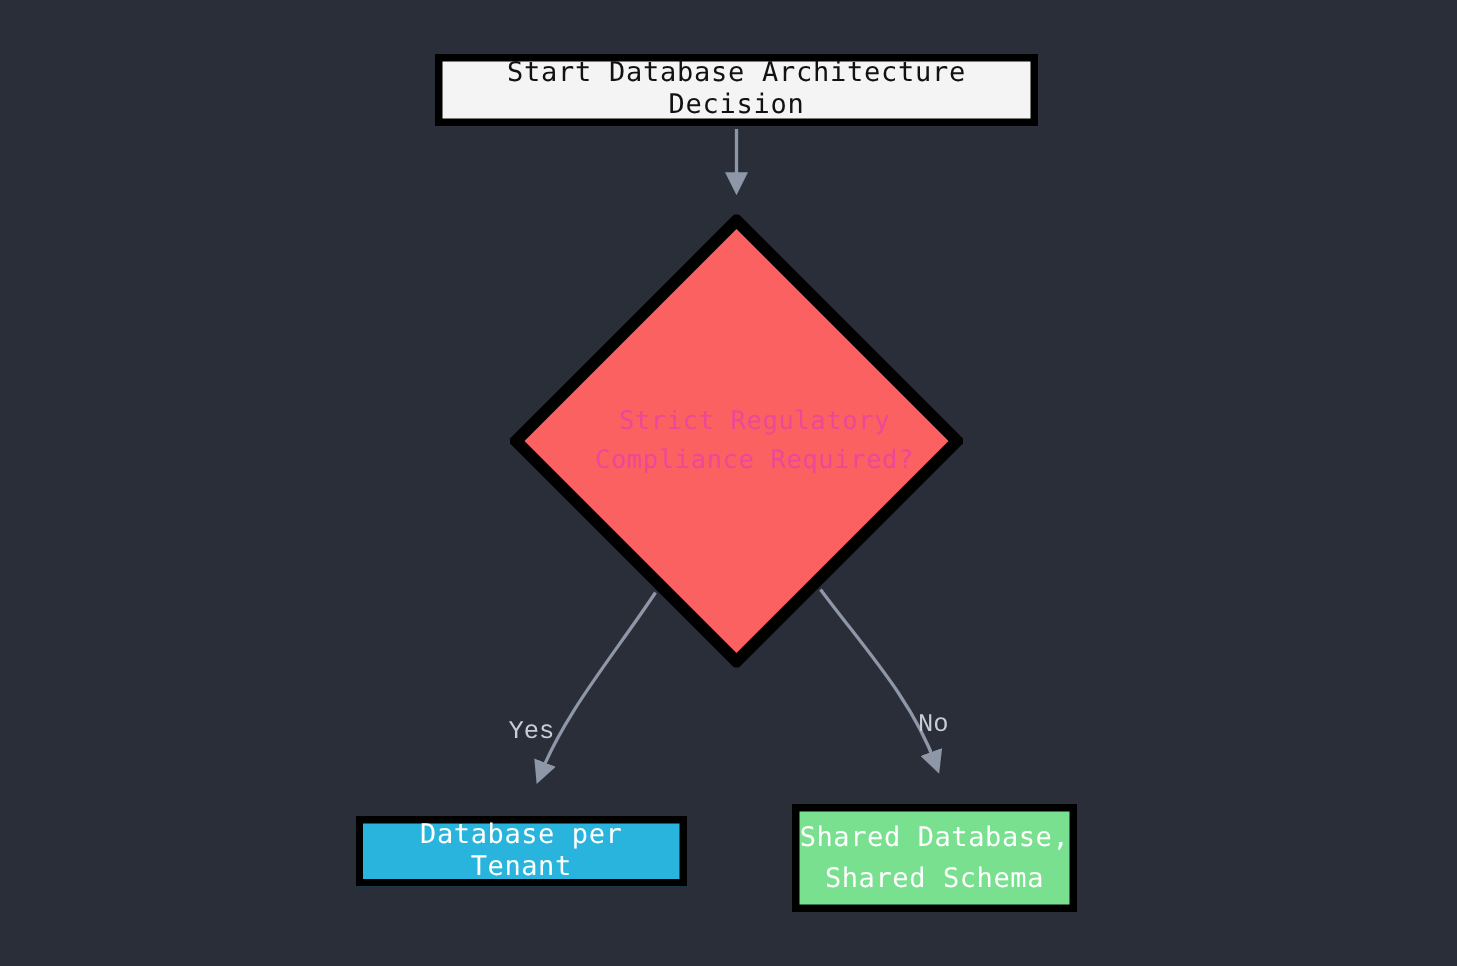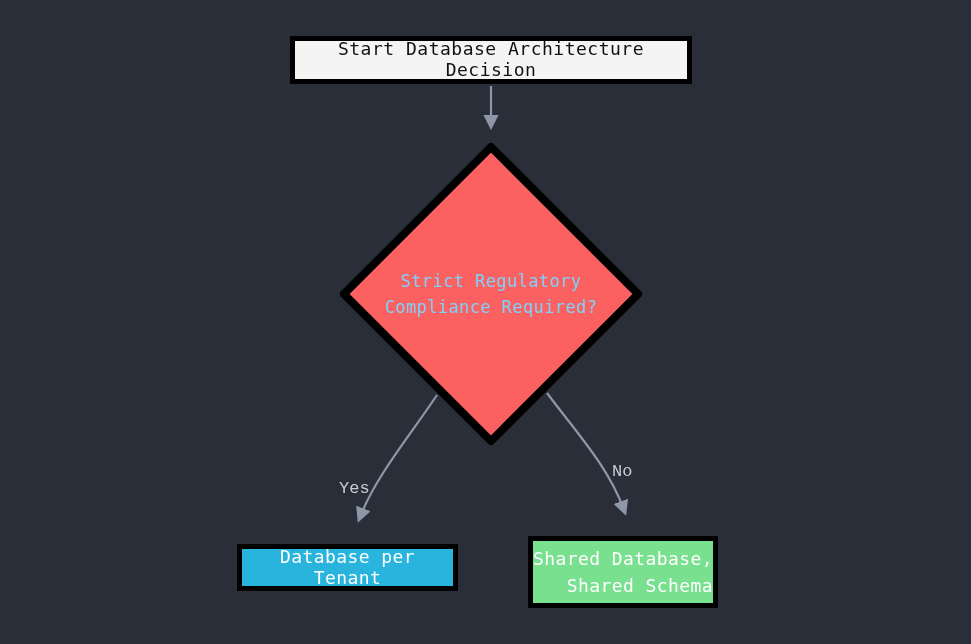--- a/index.html
+++ b/index.html
@@ -58,28 +58,28 @@
   }
   .diamond-shape {
     position: absolute;
     left: 0;
     top: 0;
     width: 302px;
     height: 302px;
   }
   .decision-label {
     position: absolute;
-    left: 0;
+    left: 12px;
     top: 0;
     width: 302px;
     height: 302px;
     display: flex;
     align-items: center;
     justify-content: center;
-    color: #7dd3fc;
+    color: #ec4899;
     font-size: 17px;
     line-height: 1.55;
     letter-spacing: 0.4px;
     text-align: center;
     white-space: pre-line;
   }
 
   .node-tenant {
     left: 237px;
     top: 544px;
@@ -97,33 +97,32 @@
     left: 528px;
     top: 536px;
     width: 190px;
     height: 72px;
     background: #78e08f;
     border: 5px solid #000000;
     color: #ffffff;
     font-size: 18px;
     letter-spacing: 0.4px;
     line-height: 1.5;
-    text-align: right;
   }
 
   
   .edge-label {
     position: absolute;
     font-family: Liberation Mono, monospace;
     font-size: 17px;
     color: #c8ccd6;
     white-space: nowrap;
   }
   .label-yes { left: 339px; top: 479px; }
-  .label-no  { left: 612px; top: 462px; }
+  .label-no  { left: 612px; top: 474px; }
 </style>
 </head>
 <body>
 
 <div id="canvas">
 
   <svg id="edges" viewBox="0 0 971 644" xmlns="http://www.w3.org/2000/svg">
     <defs>
       <marker id="arrowhead" markerWidth="7" markerHeight="7" refX="4.2" refY="3.5" orient="auto" markerUnits="strokeWidth">
         <path d="M0,0 L7,3.5 L0,7 z" fill="#8d97a8"></path>

